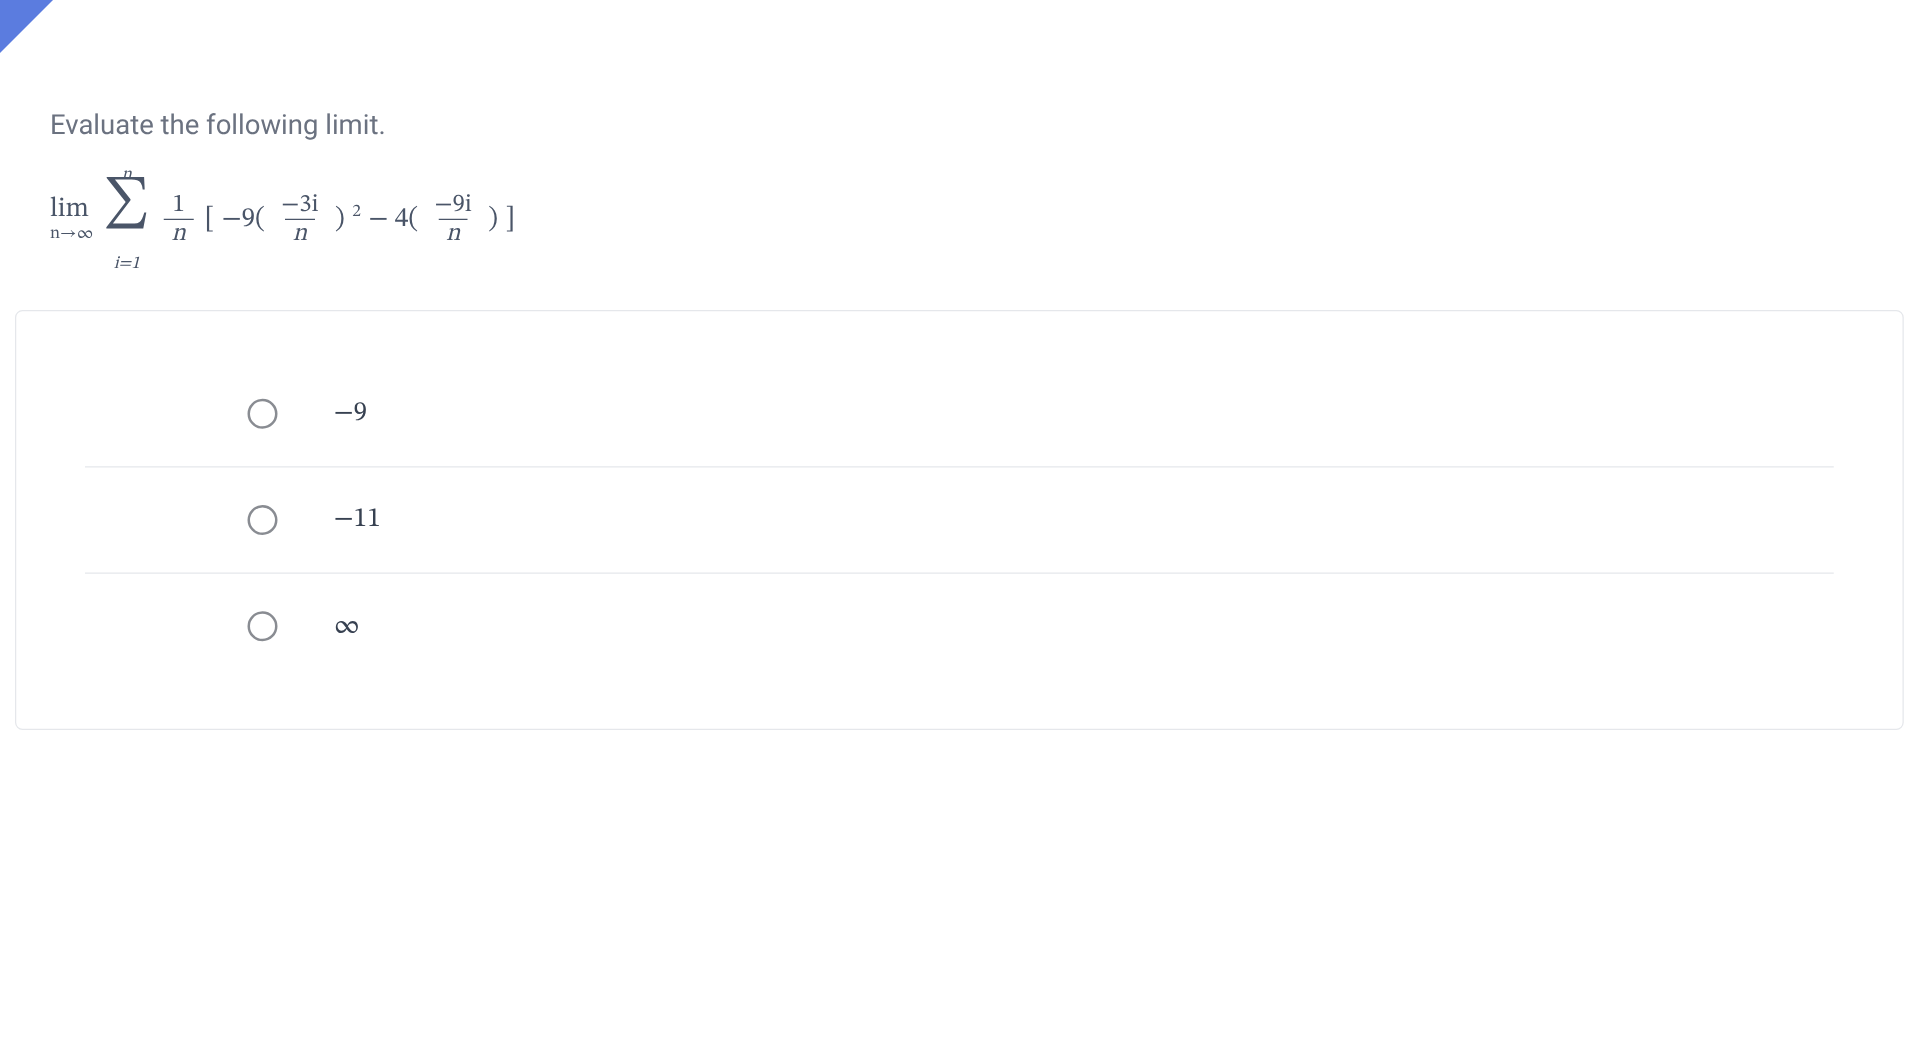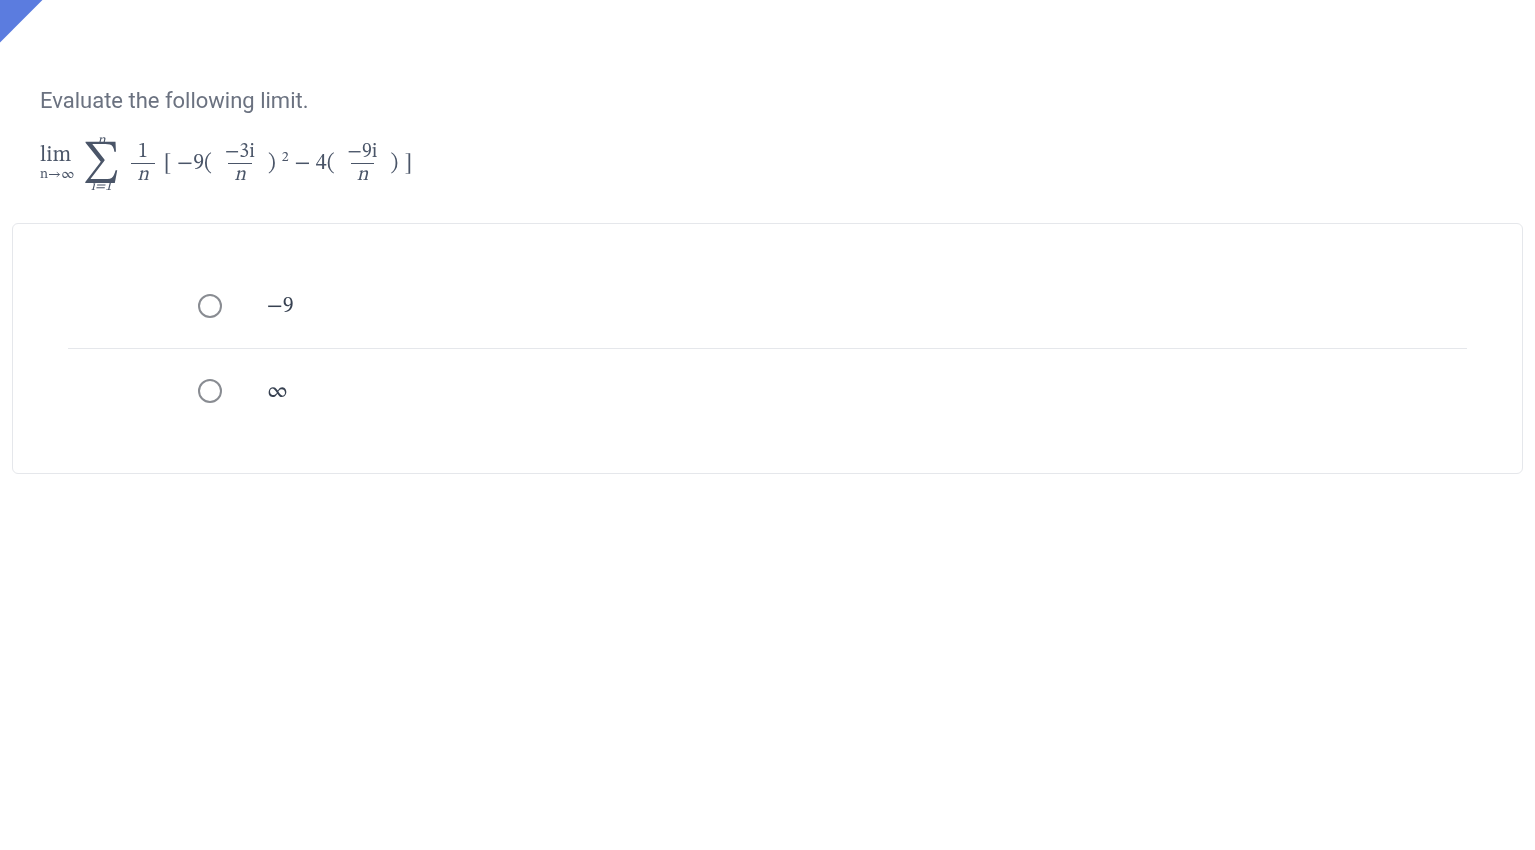--- a/index.html
+++ b/index.html
@@ -58,21 +58,21 @@
     align-items: center;
     line-height: 1;
     margin: 0 2px;
   }
   .sigma-top { font-size: 14px; font-style: italic; }
   .sigma-sym {
     font-size: 40px;
     line-height: 0.8;
     font-weight: 300;
   }
-  .sigma-bot { font-size: 14px; font-style: italic; }
+  .sigma-bot { font-size: 14px; font-style: italic; margin-top: 25px; }
 
   .frac {
     display: inline-flex;
     flex-direction: column;
     align-items: center;
     vertical-align: middle;
     line-height: 1.1;
     margin: 0 3px;
   }
   .frac .fn { font-size: 20px; padding: 0 4px; white-space: nowrap; }
@@ -150,15 +150,19 @@
   </div>
 </div>
 
 <div class="answers-panel">
   <div class="option-row">
     <span class="radio-circle"></span>
     <span class="option-label">−9</span>
   </div>
   <div class="option-row">
     <span class="radio-circle"></span>
+    <span class="option-label">−11</span>
+  </div>
+  <div class="option-row">
+    <span class="radio-circle"></span>
     <span class="option-label">∞</span>
   </div>
 </div>
 
 </body></html>

